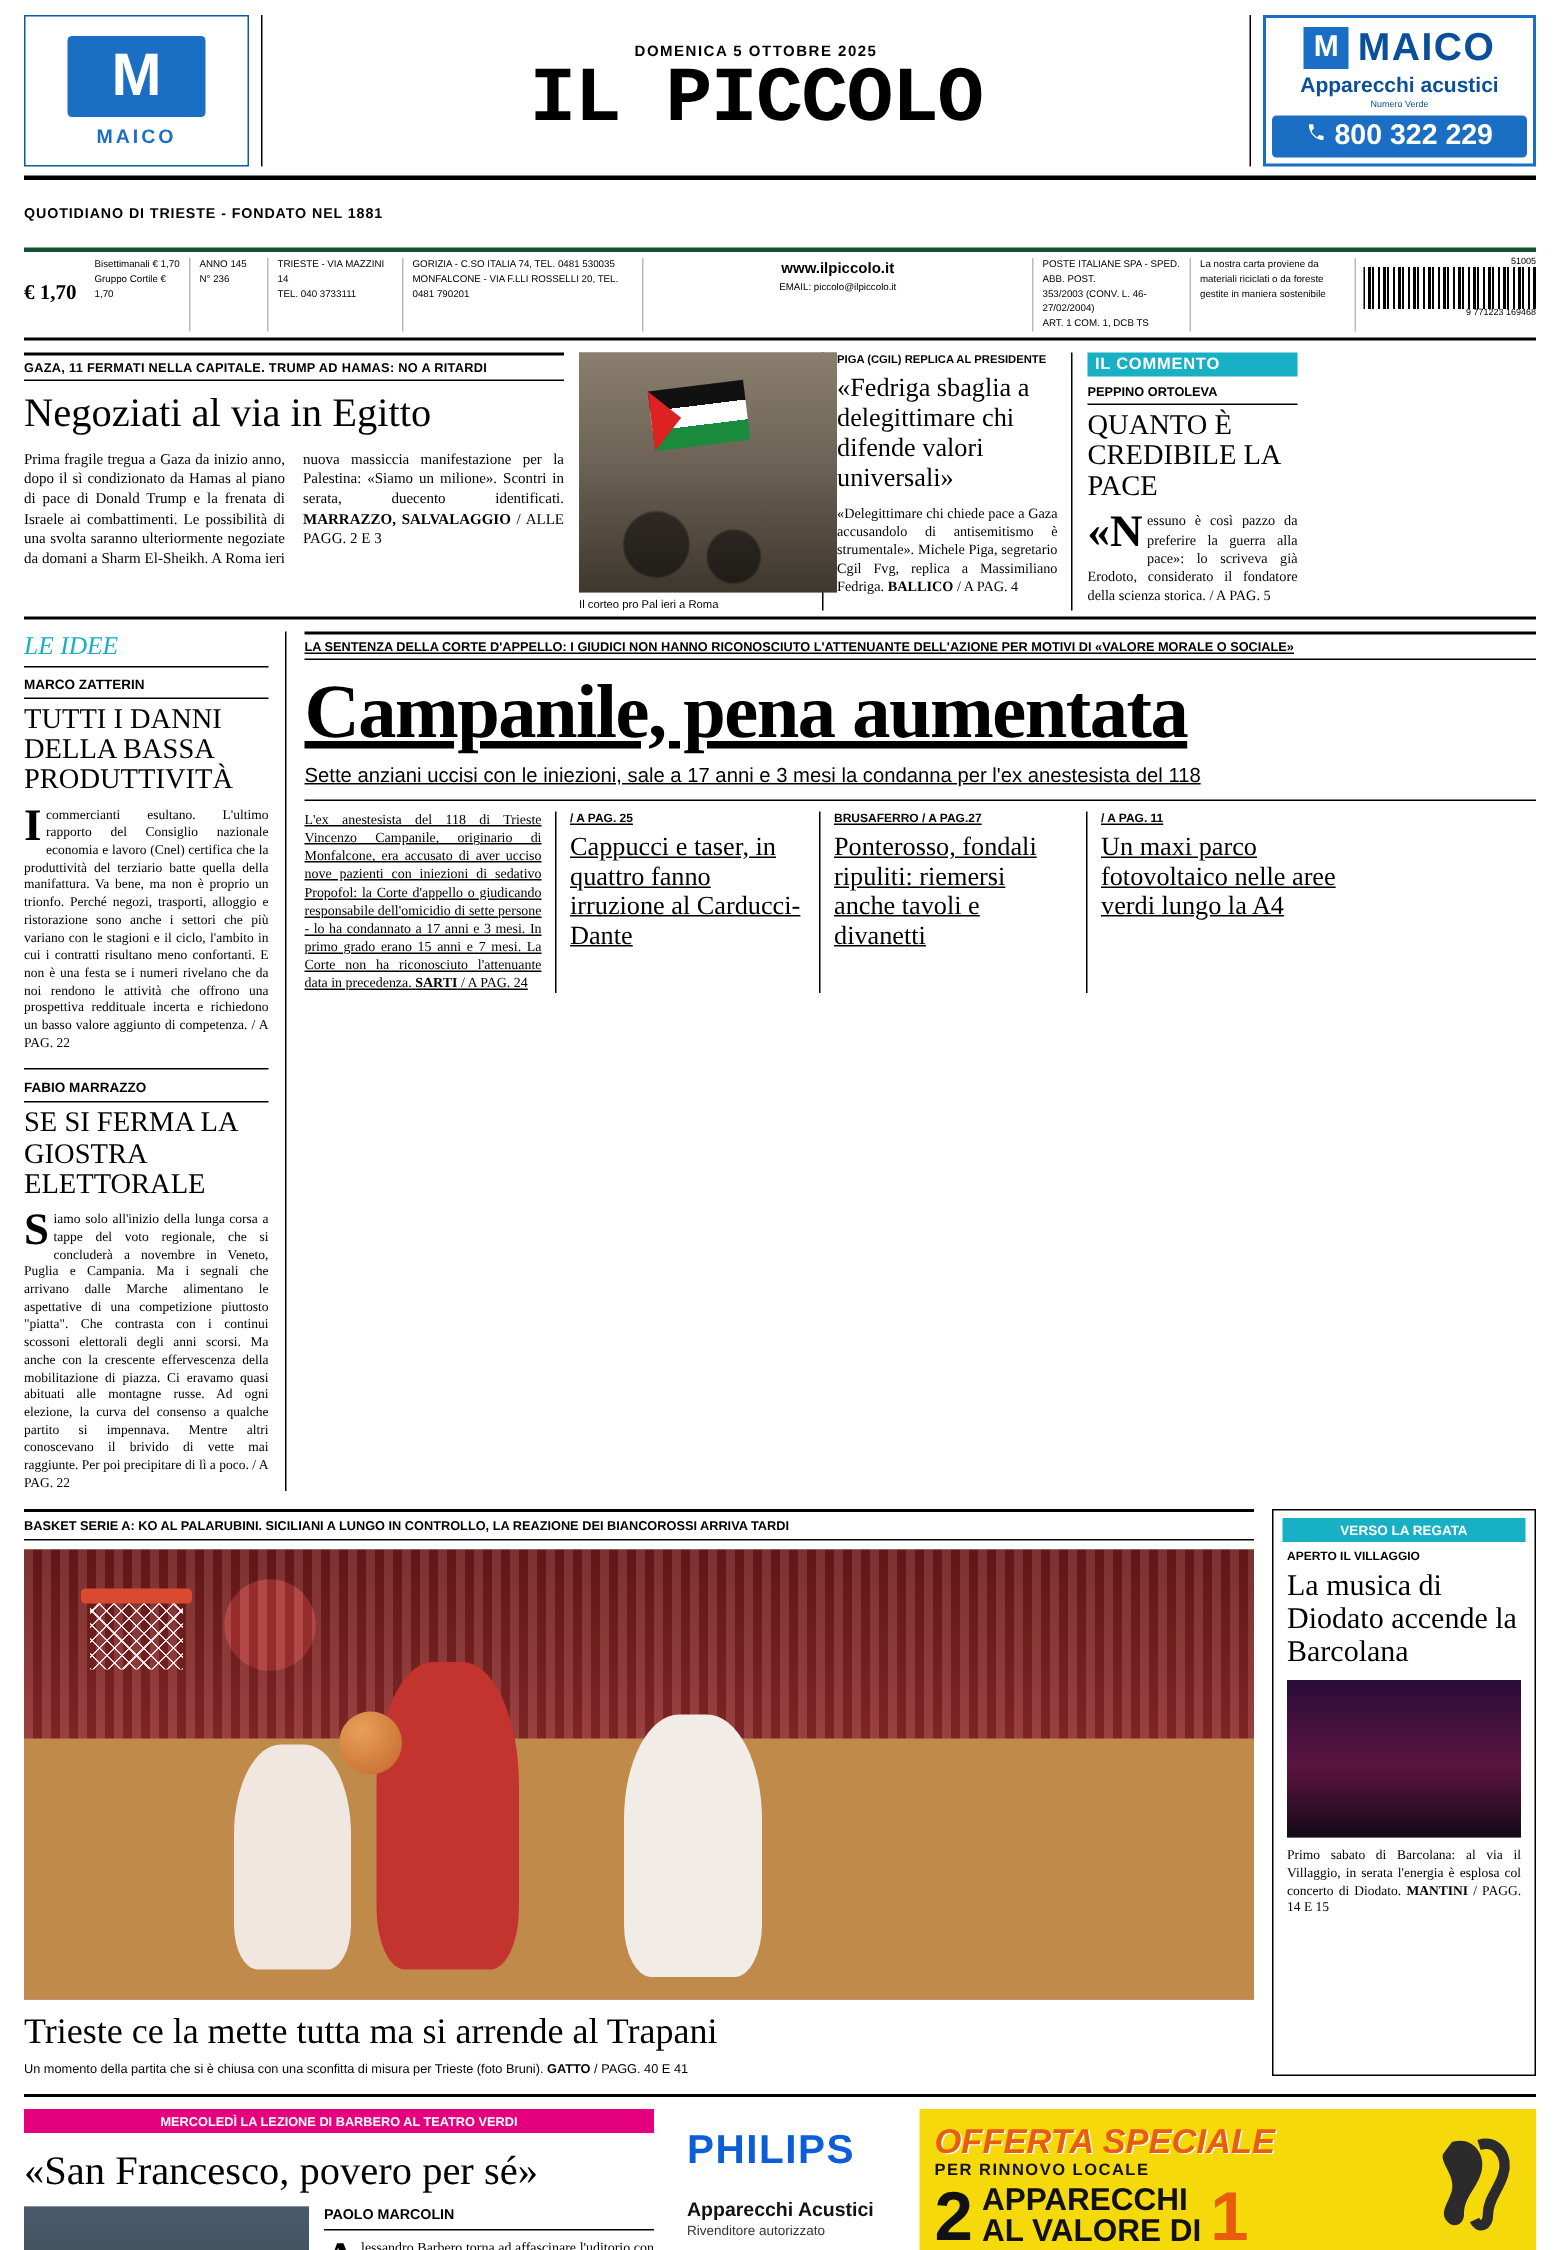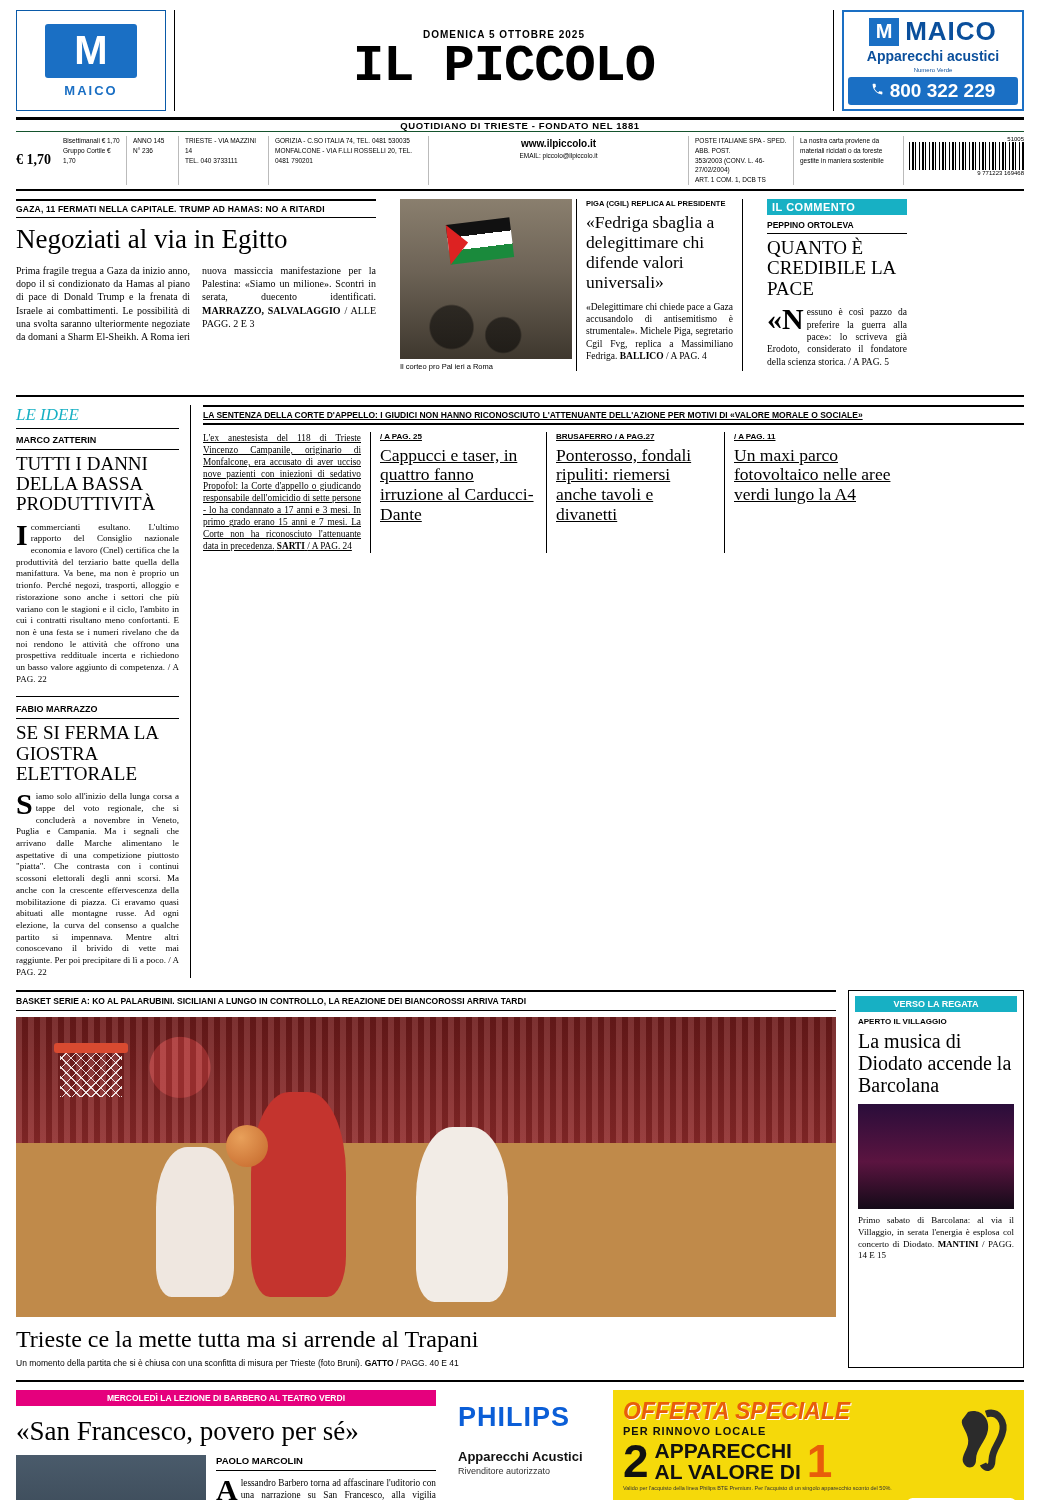--- a/index.html
+++ b/index.html
@@ -39,36 +39,36 @@
     font-family: "Liberation Sans", sans-serif; font-weight: bold; font-size: 20px;
     display: flex; align-items: center; justify-content: center; }
   .maico-ad .mtxt { color: #0a4f9c; font-family: "Liberation Sans", sans-serif; font-weight: bold; font-size: 26px; letter-spacing: 1px;}
   .maico-ad .sub { color: #0a4f9c; font-family: "Liberation Sans", sans-serif; font-weight: bold; font-size: 14px; margin-top: 1px;}
   .maico-ad .phone { margin-top: 4px; width: 100%; background: #1a6fc4; color: #fff; border-radius: 3px;
     display: flex; align-items: center; justify-content: center; gap: 6px; padding: 3px 0; }
   .maico-ad .phone .num { font-family: "Liberation Sans", sans-serif; font-weight: bold; font-size: 19px; }
   .maico-ad .greenlbl { font-size: 6px; font-family: "Liberation Sans", sans-serif; color: #0a4f9c; margin-top: 3px;}
 
   
-  .subhead { text-align: center; font-family: "Liberation Sans", sans-serif; font-size: 9.5px; font-weight: bold;
-    letter-spacing: 0.6px; padding: 0 0; border-bottom: 1px solid #14532d; }
+  .subhead { text-align: left; font-family: "Liberation Sans", sans-serif; font-size: 9.5px; font-weight: bold;
+    letter-spacing: 0.6px; padding: 17px 0; border-bottom: 3px solid #14532d; }
   .infobar { display: flex; align-items: stretch; font-family: "Liberation Sans", sans-serif; font-size: 6.5px;
     border-bottom: 2px solid #000; padding: 4px 0; }
   .infobar .cell { padding: 0 6px; border-right: 1px solid #bbb; line-height: 1.5; }
   .infobar .price { font-family: "Liberation Serif", serif; font-size: 14px; font-weight: bold; padding-right: 6px; display:flex; align-items:center;}
   .infobar .web { text-align: center; flex: 1; }
   .infobar .web .url { font-family: "Liberation Sans", sans-serif; font-size: 10px; font-weight: bold; }
   .barcode { width: 120px; display: flex; flex-direction: column; align-items: flex-end; border: none; }
   .barlines { height: 28px; width: 115px;
     background: repeating-linear-gradient(to right, #000 0 1px, #fff 1px 3px, #000 3px 5px, #fff 5px 6px, #000 6px 7px, #fff 7px 10px);
   }
   .barcode .code { font-family: "Liberation Sans", sans-serif; font-size: 6px; }
 
   
-  .topstrip { display: flex; gap: 24px; padding-top: 8px; border-bottom: 2px solid #000; padding-bottom: 24px; }
+  .topstrip { display: flex; gap: 10px; padding-top: 8px; border-bottom: 2px solid #000; padding-bottom: 4px; }
   .ts-left { width: 360px; }
   .kicker { font-family: "Liberation Sans", sans-serif; font-size: 8.5px; font-weight: bold; letter-spacing: 0.2px;
     border-top: 2px solid #000; border-bottom: 1px solid #000; padding: 3px 0; margin-bottom: 6px; }
   .hl-1 { font-size: 27px; line-height: 1.12; font-weight: normal; margin: 0 0 10px 0; }
   .body2col { column-count: 2; column-gap: 12px; font-size: 10px; line-height: 1.32; text-align: justify; }
   .ts-photo { width: 152px; }
   .ts-photo .imgbox { width: 172px; height: 160px; position: relative; overflow: hidden; background: #5d5248; }
   .ts-photo .cap { font-family: "Liberation Sans", sans-serif; font-size: 7.5px; margin-top: 3px; }
   .ts-mid { width: 167px; border-left: 1px solid #000; border-right: 1px solid #000; padding: 0 9px; }
   .ts-mid .k { font-family: "Liberation Sans", sans-serif; font-size: 7.5px; font-weight: bold; margin-bottom: 5px; }
@@ -290,20 +290,22 @@
       <div class="auth">FABIO MARRAZZO</div>
       <h3>SE SI FERMA LA GIOSTRA ELETTORALE</h3>
       <p class="dropcap">
         <span>Siamo solo all'inizio della lunga corsa a tappe del voto regionale, che si concluderà a novembre in Veneto, Puglia e Campania. Ma i segnali che arrivano dalle Marche alimentano le aspettative di una competizione piuttosto "piatta". Che contrasta con i continui scossoni elettorali degli anni scorsi. Ma anche con la crescente effervescenza della mobilitazione di piazza. Ci eravamo quasi abituati alle montagne russe. Ad ogni elezione, la curva del consenso a qualche partito si impennava. Mentre altri conoscevano il brivido di vette mai raggiunte. Per poi precipitare di lì a poco.</span>
         <span>/ A PAG. 22</span>
       </p>
     </div>
 
     <div class="mainstory">
       <div class="ms-kicker">LA SENTENZA DELLA CORTE D'APPELLO: I GIUDICI NON HANNO RICONOSCIUTO L'ATTENUANTE DELL'AZIONE PER MOTIVI DI «VALORE MORALE O SOCIALE»</div>
+      <div class="ms-title">Campanile, pena aumentata</div>
+      <div class="ms-sub">Sette anziani uccisi con le iniezioni, sale a 17 anni e 3 mesi la condanna per l'ex anestesista del 118</div>
       <div class="ms-cols">
         <div class="ms-col c1">
           <p class="txt">
             <span>L'ex anestesista del 118 di Trieste Vincenzo Campanile, originario di Monfalcone, era accusato di aver ucciso nove pazienti con iniezioni di sedativo Propofol: la Corte d'appello o giudicando responsabile dell'omicidio di sette persone - lo ha condannato a 17 anni e 3 mesi. In primo grado erano 15 anni e 7 mesi. La Corte non ha riconosciuto l'attenuante data in precedenza.</span>
             <b>SARTI</b>
             <span>/ A PAG. 24</span>
           </p>
         </div>
         <div class="ms-col c2">
           <div class="pag">/ A PAG. 25</div>

